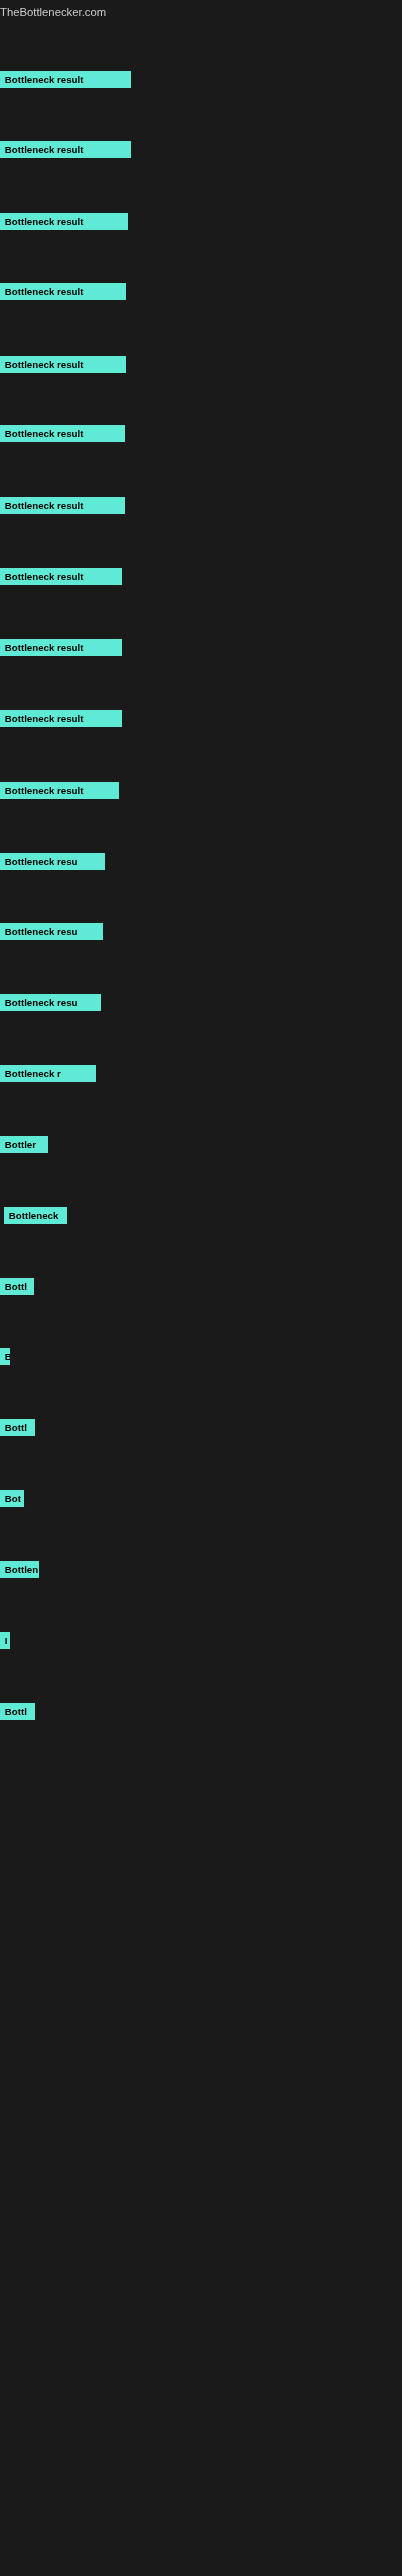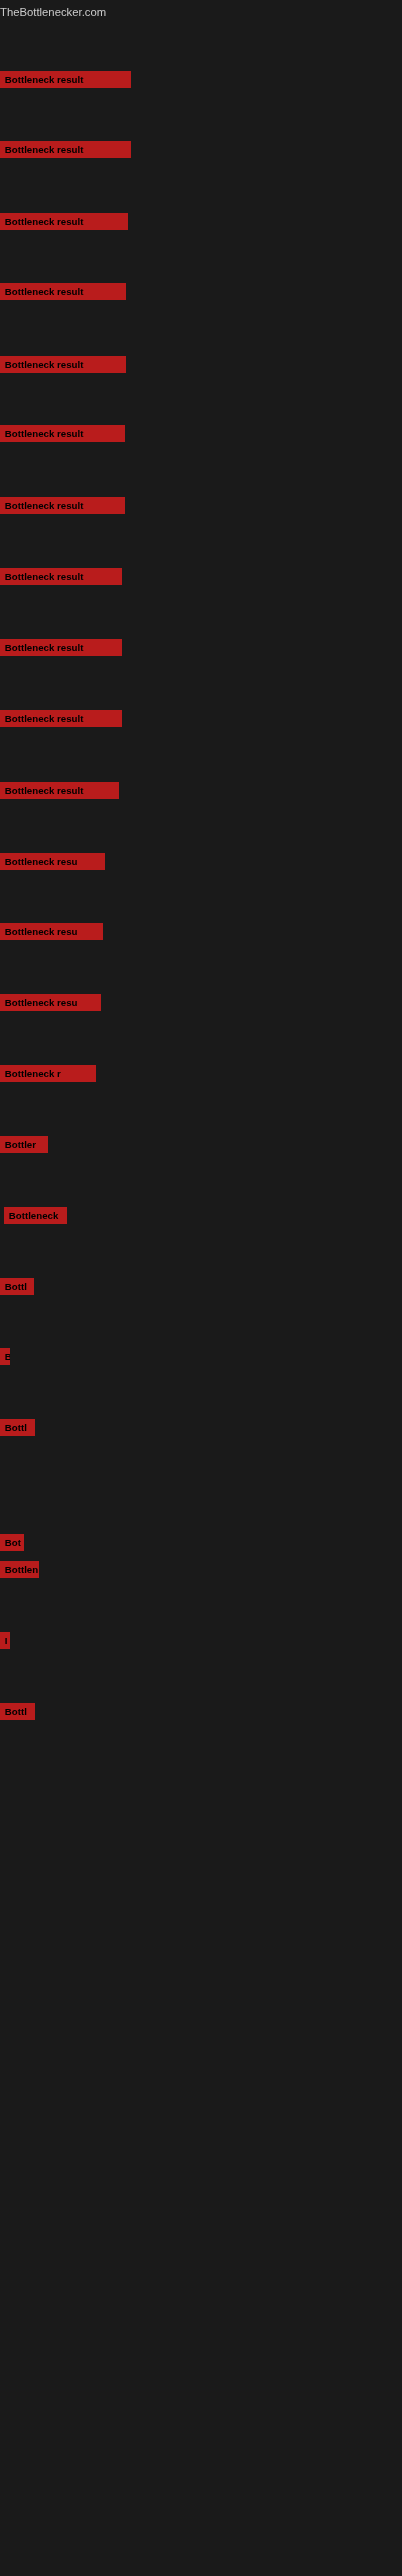--- a/index.html
+++ b/index.html
@@ -19,21 +19,21 @@
     .site-title {
       text-align: left;
       color: #cccccc;
       font-size: 11.3px;
       padding: 6.4px 0;
       background-color: #1a1a1a;
     }
 
     .bottleneck-bar {
       display: inline-block;
-      background-color: #b91c1c;
+      background-color: #5eead4;
       color: #000000;
       font-size: 9.7px;
       font-weight: bold;
       padding: 3.2px 4.8px;
       white-space: nowrap;
       overflow: hidden;
       margin: 0;
     }
   </style>
 </head>
@@ -55,18 +55,18 @@
     <div style="position: absolute; top: 757px; left: 0px;"><div class="bottleneck-bar" style="width: 119px;">Bottleneck result</div></div>
     <div style="position: absolute; top: 828px; left: 0px;"><div class="bottleneck-bar" style="width: 105px;">Bottleneck resu</div></div>
     <div style="position: absolute; top: 898px; left: 0px;"><div class="bottleneck-bar" style="width: 103px;">Bottleneck resu</div></div>
     <div style="position: absolute; top: 969px; left: 0px;"><div class="bottleneck-bar" style="width: 101px;">Bottleneck resu</div></div>
     <div style="position: absolute; top: 1040px; left: 0px;"><div class="bottleneck-bar" style="width: 96px;">Bottleneck r</div></div>
     <div style="position: absolute; top: 1111px; left: 0px;"><div class="bottleneck-bar" style="width: 48px;">Bottler</div></div>
     <div style="position: absolute; top: 1182px; left: 4px;"><div class="bottleneck-bar" style="width: 63px;">Bottleneck</div></div>
     <div style="position: absolute; top: 1253px; left: 0px;"><div class="bottleneck-bar" style="width: 34px;">Bottl</div></div>
     <div style="position: absolute; top: 1323px; left: 0px;"><div class="bottleneck-bar" style="width: 9.7px;">B</div></div>
     <div style="position: absolute; top: 1394px; left: 0px;"><div class="bottleneck-bar" style="width: 35px;">Bottl</div></div>
-    <div style="position: absolute; top: 1509px; left: 0px;"><div class="bottleneck-bar" style="width: 24px;">Bot</div></div>
+    <div style="position: absolute; top: 1465px; left: 0px;"><div class="bottleneck-bar" style="width: 24px;">Bot</div></div>
     <div style="position: absolute; top: 1536px; left: 0px;"><div class="bottleneck-bar" style="width: 39px;">Bottlen</div></div>
     <div style="position: absolute; top: 1607px; left: 0px;"><div class="bottleneck-bar" style="width: 6.4px;">I</div></div>
     <div style="position: absolute; top: 1678px; left: 0px;"><div class="bottleneck-bar" style="width: 35px;">Bottl</div></div>
   </div>
 
 
 </body></html>

